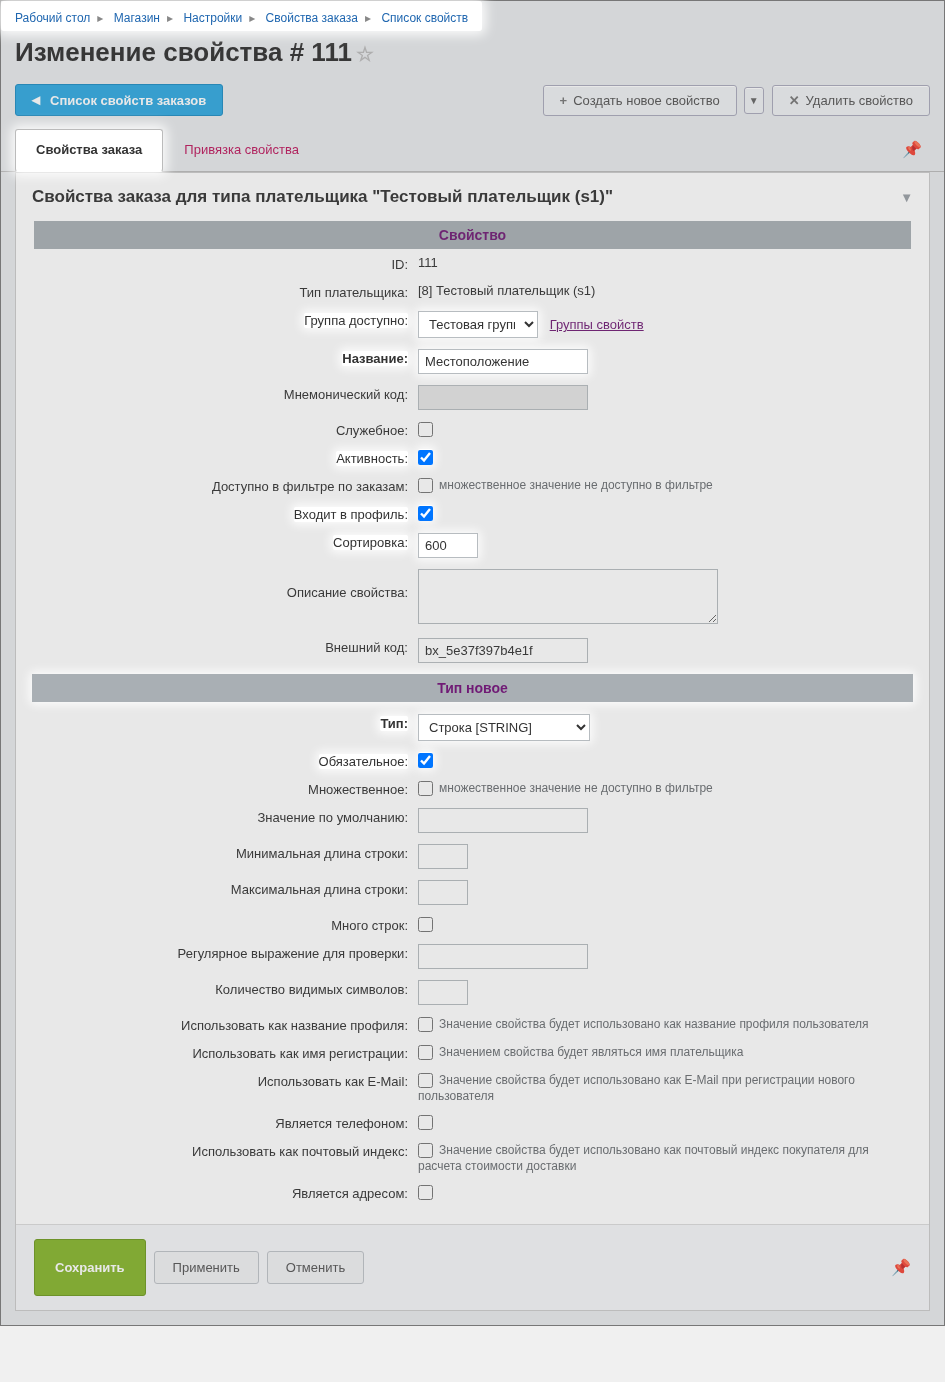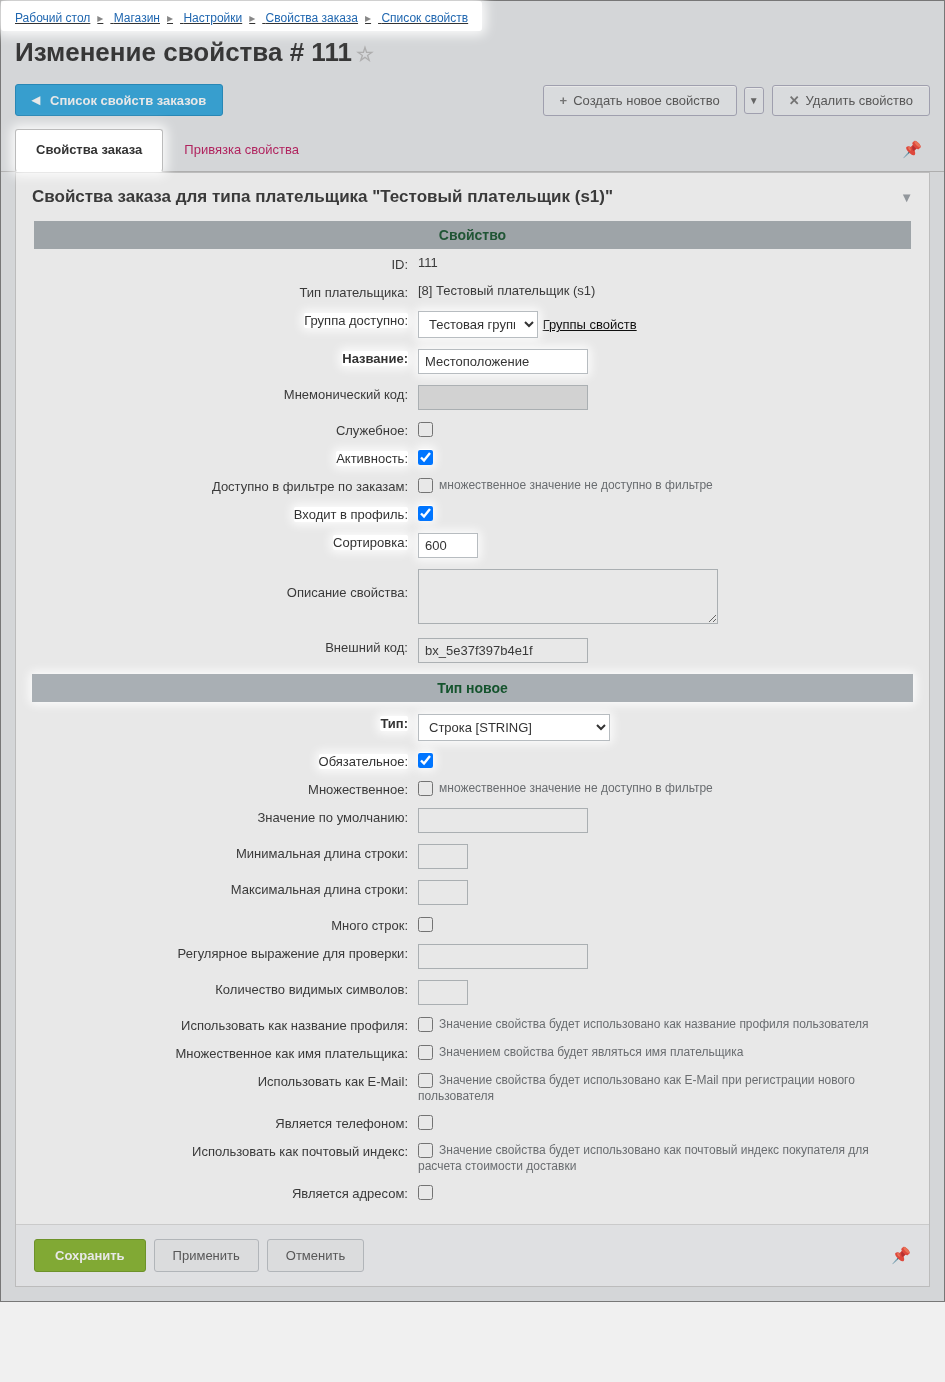--- a/index.html
+++ b/index.html
@@ -2,21 +2,21 @@
 <html><head>
 <meta charset="utf-8">
 <style>
 * { box-sizing: border-box; margin: 0; padding: 0; }
 body { font-family: Arial, Helvetica, sans-serif; font-size: 13px; color: #333; background: #f0f0f0; }
 .page-wrap { width: 945px; margin: 0 auto; background: #e8eaed; border: 1px solid #777; padding: 0; position: relative; }
 .dim-overlay { position: absolute; inset: 0; background: rgba(100,100,100,0.15); pointer-events: none; z-index: 5; }
 .highlight { position: relative; z-index: 10; background: #fff; box-shadow: 0 0 12px 4px rgba(255,255,255,0.9); border-radius: 3px; }
 .hl-inline { position: relative; z-index: 10; background: #fff; box-shadow: 0 0 10px 3px rgba(255,255,255,0.85); border-radius: 2px; display: inline-block; }
 
-.breadcrumb { padding: 10px 14px 6px; font-size: 12px; display: inline-block; text-decoration: underline; }
+.breadcrumb { padding: 10px 14px 6px; font-size: 12px; display: inline-block; }
 .breadcrumb a { color: #2067b0; text-decoration: none; }
 .breadcrumb .sep { color: #888; margin: 0 7px; }
 
 .page-title { font-size: 26px; font-weight: bold; color: #2f2f2f; padding: 6px 14px 16px; }
 .star { color: #bbb; font-size: 20px; margin-left: 4px; }
 
 .top-btn-row { padding: 0 14px 12px; display: flex; align-items: center; gap: 8px; }
 .btn { display: inline-flex; align-items: center; padding: 7px 16px; border-radius: 3px; cursor: pointer; font-size: 13px; border: 1px solid transparent; }
 .btn-blue { background: #2fa8e1; color: #fff; border-color: #1e8ec4; font-weight: bold; }
 .btn-blue .arrow { margin-right: 10px; font-size: 16px; line-height: 1; }
@@ -28,41 +28,41 @@
 .tab-bar { display: flex; padding: 0 14px; border-bottom: 1px solid #bbb; position: relative; }
 .tab { padding: 12px 20px; font-size: 13px; color: #be185d; cursor: pointer; border: 1px solid transparent; border-bottom: none; position: relative; top: 1px; }
 .tab.active { background: #fff; color: #333; border-color: #bbb; border-bottom: 1px solid #fff; font-weight: bold; }
 .pin-right { margin-left: auto; padding: 12px 8px; color: #9ea5ad; font-size: 16px; }
 
 .panel { background: #fff; margin: 0 14px 14px; border: 1px solid #ccc; }
 .panel-head { display: flex; align-items: center; padding: 14px 16px; font-size: 17px; font-weight: bold; color: #333; }
 .panel-head .collapse-ico { margin-left: auto; color: #9aa0a6; font-size: 13px; }
 
 .form-area { padding: 0 18px 18px; }
-.section-title { background: #a9afb4; color: #14532d; text-align: center; font-weight: bold; padding: 6px 0; font-size: 14px; }
+.section-title { background: #a9afb4; color: #701a75; text-align: center; font-weight: bold; padding: 6px 0; font-size: 14px; }
 
 table.form-tbl { width: 100%; border-collapse: separate; border-spacing: 0; }
 table.form-tbl td { padding: 5px 4px; vertical-align: top; font-size: 13px; }
 table.form-tbl td.lbl { text-align: right; width: 380px; color: #333; padding-right: 6px; padding-top: 8px; }
 table.form-tbl td.lbl.bold { font-weight: bold; }
 table.form-tbl td.val { text-align: left; color: #333; padding-top: 6px; }
 input[type=text], select, textarea { border: 1px solid #b7bcc0; background: #fff; padding: 4px 6px; font-size: 13px; color: #333; font-family: inherit; }
 input[type=text].w-md { width: 170px; }
 input[type=text].w-sm { width: 60px; }
 input[type=text].w-xs { width: 50px; }
 input[type=text][disabled] { background: #e6e6e6; }
 select.w-md { width: 120px; }
-select.w-lg { width: 192px; }
+select.w-lg { width: 172px; }
 textarea.w-ta { width: 300px; height: 55px; resize: both; }
 input[type=checkbox] { width: 15px; height: 15px; vertical-align: middle; }
 .help-txt { font-size: 12px; color: #6b6f73; margin-left: 6px; }
-.link-std { color: #000000; margin-left: 1px; font-size: 13px; }
+.link-std { color: #701a75; margin-left: 8px; font-size: 13px; }
 
 .bottom-row { padding: 14px 18px 14px; display: flex; gap: 8px; align-items: center; background: #f5f6f8; border-top: 1px solid #dcdcdc; }
-.btn-green { background: #86b52c; color: #fff; border: 1px solid #6f9a20; font-weight: bold; padding: 8px 20px; }
+.btn-green { background: #86b52c; color: #fff; border: 1px solid #6f9a20; font-weight: bold; padding: 20px 20px; }
 .btn-plain { background: #f0f1f3; color: #555; border: 1px solid #bfc3c8; padding: 8px 18px; }
 .pin-bottom { margin-left: auto; color: #9ea5ad; font-size: 16px; }
 </style>
 </head>
 <body>
 
 <div class="page-wrap">
   <div class="dim-overlay"></div>
 
   <div class="breadcrumb highlight">
@@ -206,21 +206,21 @@
             </tr>
         <tr>
               <td class="lbl">Количество видимых символов:</td>
               <td class="val"><input type="text" class="w-xs" style=""></td>
             </tr>
         <tr>
               <td class="lbl">Использовать как название профиля:</td>
               <td class="val"><input type="checkbox" style=""><span class="help-txt">Значение свойства будет использовано как название профиля пользователя</span></td>
             </tr>
         <tr>
-              <td class="lbl">Множественное как имя плательщика:</td>
+              <td class="lbl">Использовать как имя регистрации:</td>
               <td class="val"><input type="checkbox" style=""><span class="help-txt">Значением свойства будет являться имя плательщика</span></td>
             </tr>
         <tr>
               <td class="lbl">Использовать как E-Mail:</td>
               <td class="val"><input type="checkbox" style=""><span class="help-txt">Значение свойства будет использовано как E-Mail при регистрации нового пользователя</span></td>
             </tr>
         <tr>
               <td class="lbl">Является телефоном:</td>
               <td class="val"><input type="checkbox" style=""></td>
             </tr>

